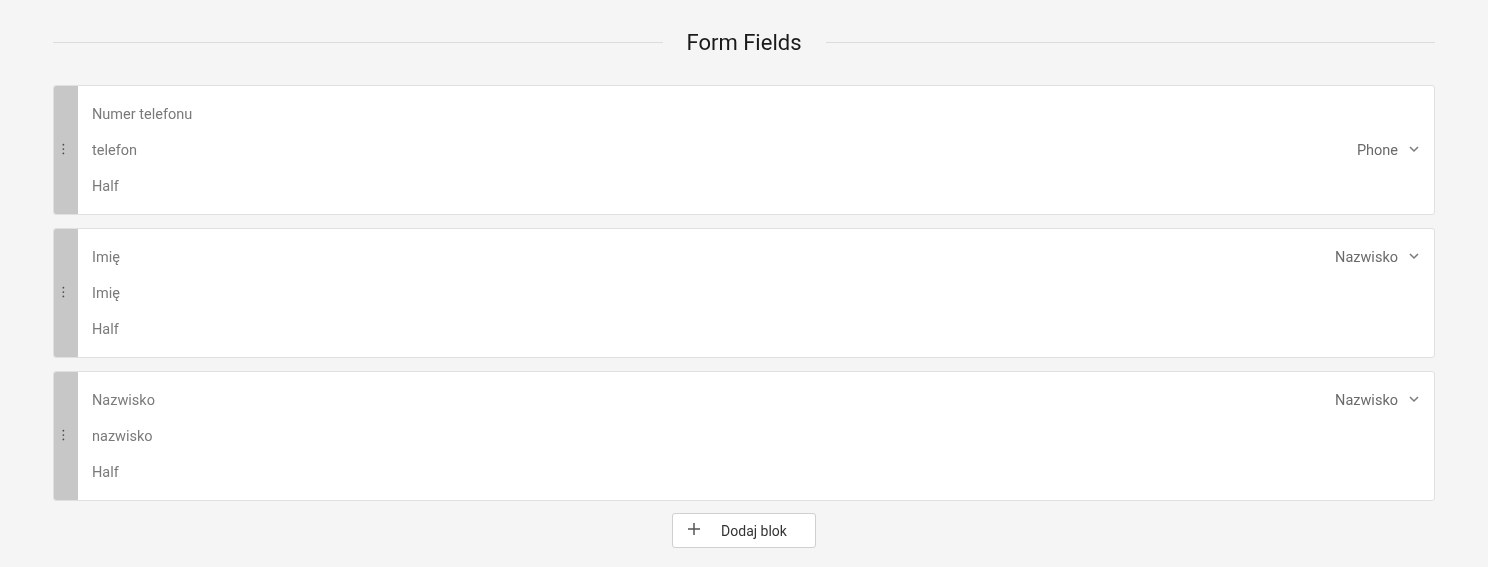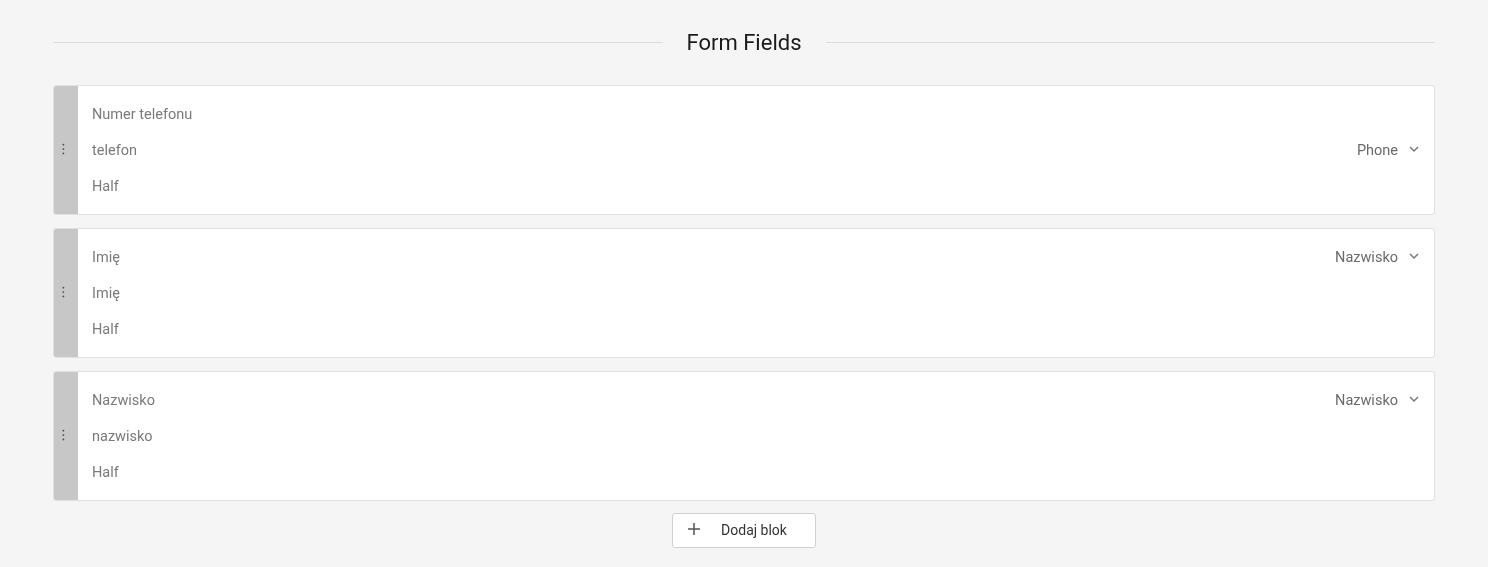--- a/index.html
+++ b/index.html
@@ -93,21 +93,21 @@
       stroke-width: 1.5;
       fill: none;
     }
     .add-block-wrap {
       display: flex;
       justify-content: center;
       padding-top: 12px;
     }
     .add-block-btn {
       display: flex;
-      align-items: flex-start;
+      align-items: center;
       gap: 20px;
       background: #fff;
       border: 1px solid #d0d0d0;
       border-radius: 3px;
       padding: 8px 28px 8px 14px;
       font-size: 14px;
       color: #333;
       cursor: pointer;
       font-family: inherit;
     }

